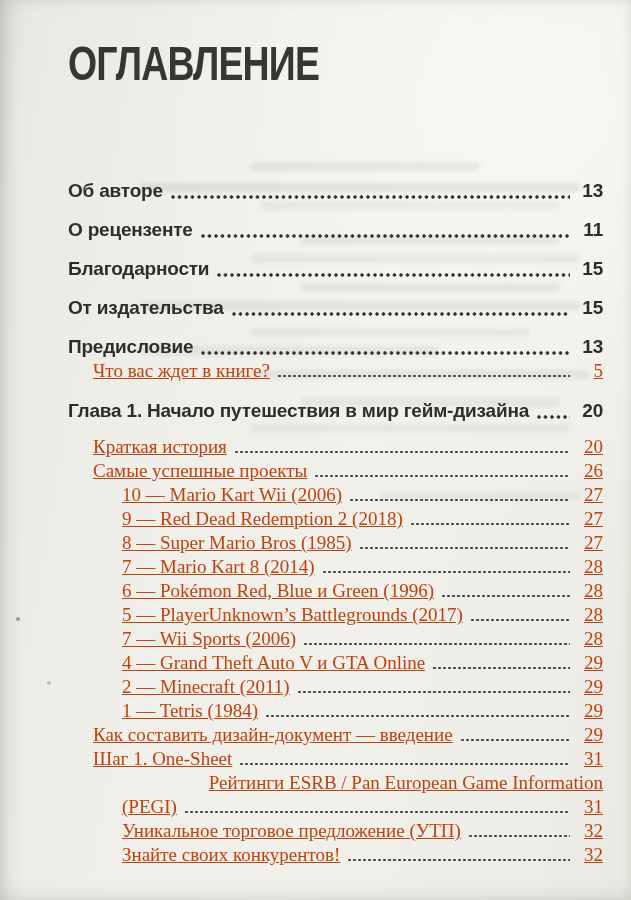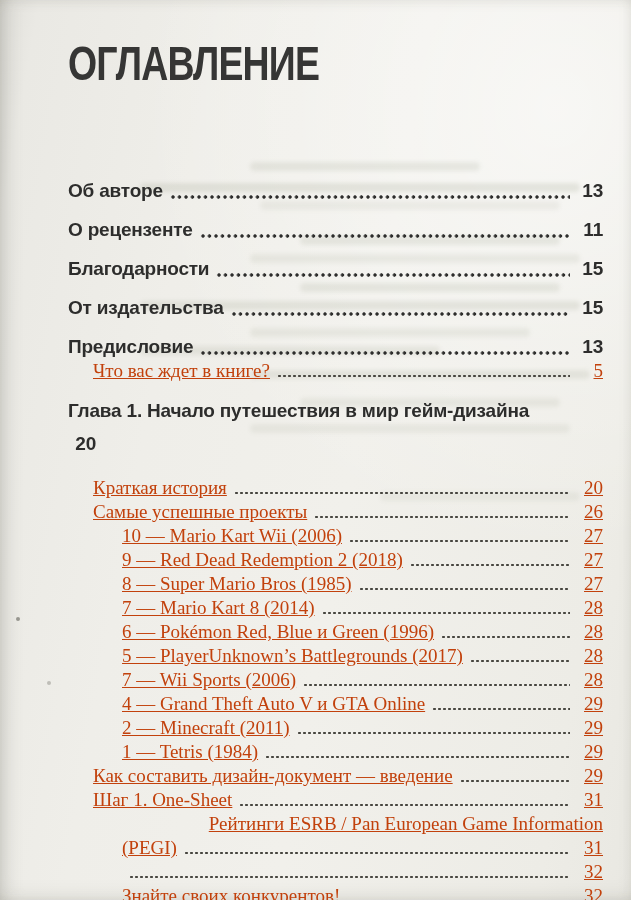--- a/index.html
+++ b/index.html
@@ -73,21 +73,21 @@
     margin-bottom: 0;
     text-decoration: underline;
   }
 
   .level-1 { padding-left: 25px; }
   .level-2 { padding-left: 54px; }
 
   
   #toc-list .toc-row:nth-child(5) { margin-bottom: 0; }    
   #toc-list .toc-row:nth-child(6) { margin-bottom: 16px; } 
-  #toc-list .toc-row:nth-child(7) { margin-bottom: 20px; flex-direction: column; } 
+  #toc-list .toc-row:nth-child(7) { margin-bottom: 12px; } 
 
   .toc-label { flex: 0 0 auto; }
 
   .toc-dots {
     flex: 1 1 auto;
     align-self: flex-end;
     height: 6px;
     margin: 0 5px 4px 7px;
     background-image: radial-gradient(circle at 2.5px 3px, #46453f 1.05px, transparent 1.5px);
     background-size: 5px 6px;
@@ -262,20 +262,21 @@
       <div class="toc-row style-serif level-2 no-page">
     <span class="toc-label">Рейтинги ESRB / Pan European Game Information</span>
 
   </div>
       <div class="toc-row style-serif level-2">
     <span class="toc-label">(PEGI)</span>
     <span class="toc-dots"></span>
     <span class="toc-page">31</span>
   </div>
       <div class="toc-row style-serif level-2">
+    <span class="toc-label">Уникальное торговое предложение (УТП)</span>
     <span class="toc-dots"></span>
     <span class="toc-page">32</span>
   </div>
       <div class="toc-row style-serif level-2">
     <span class="toc-label">Знайте своих конкурентов!</span>
     <span class="toc-dots"></span>
     <span class="toc-page">32</span>
   </div>
     </div>
 

